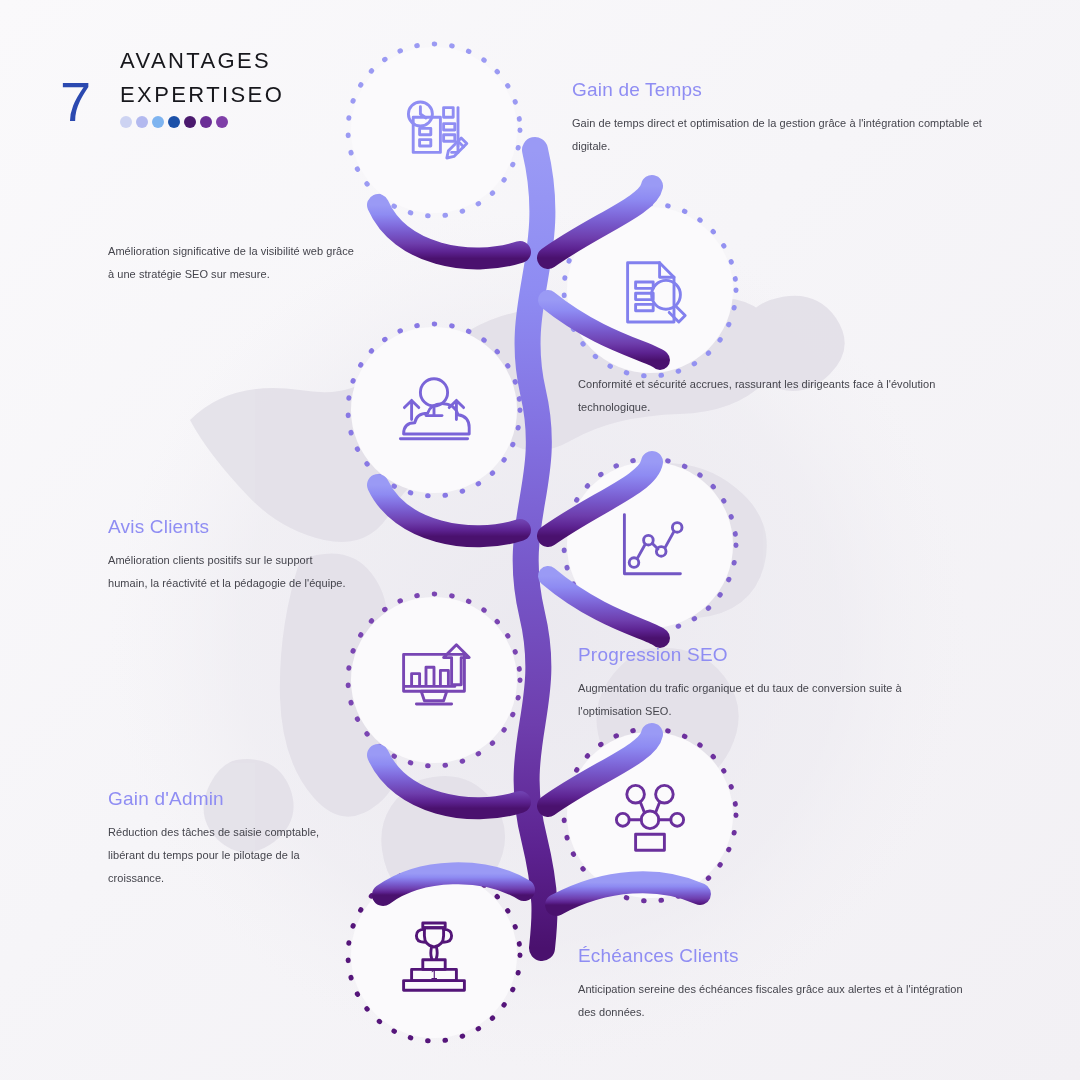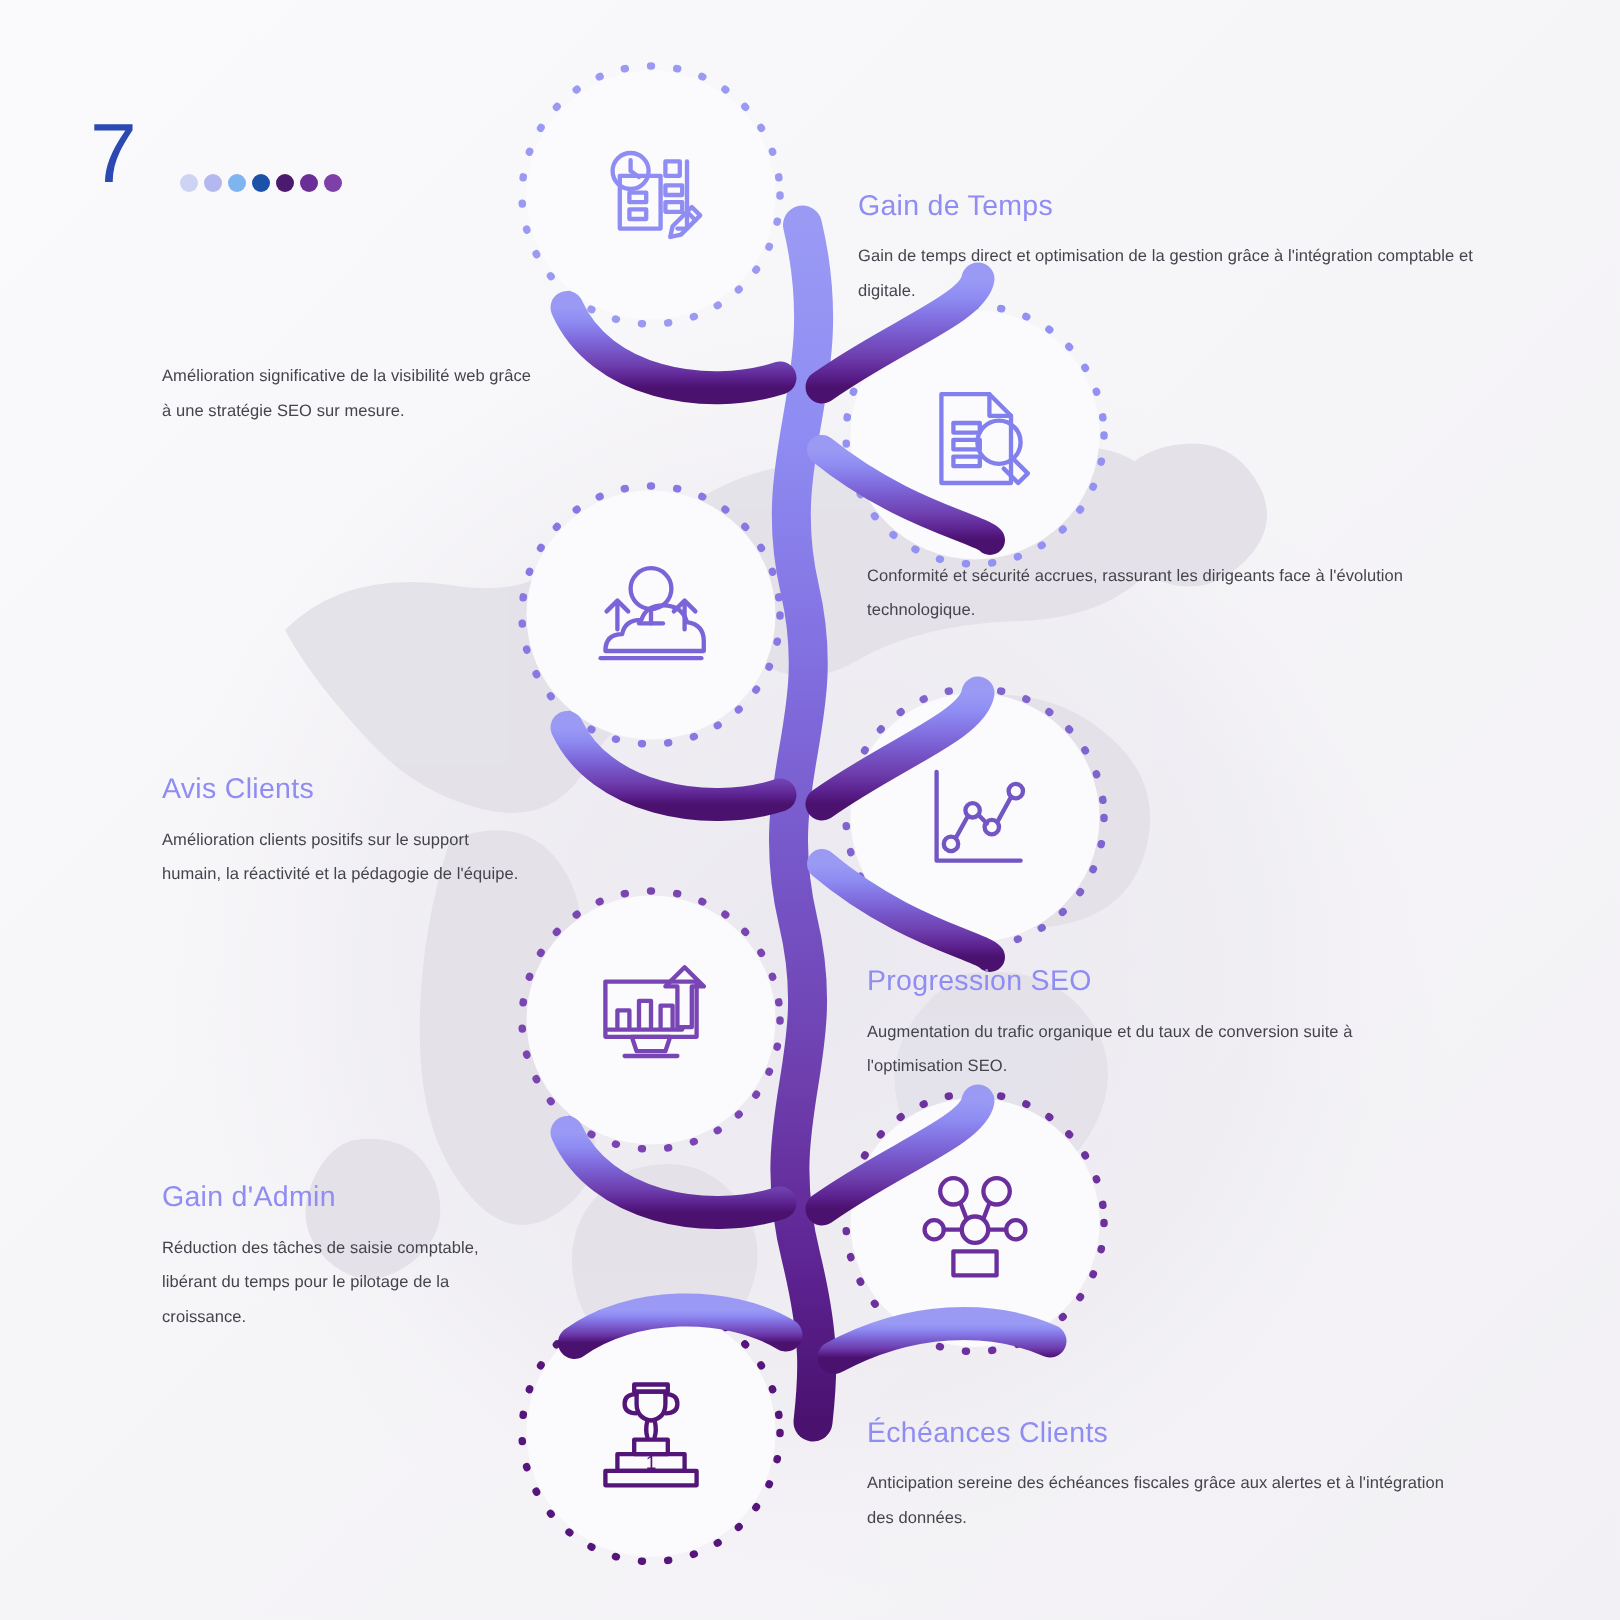--- a/index.html
+++ b/index.html
@@ -71,20 +71,22 @@
       <path d="M640 650 q56 -10 84 26 q26 34 6 74 q-22 44 -74 38 q-48 -6 -58 -54 q-10 -48 42 -84z"></path>
       <path d="M420 780 q46 -14 72 20 q24 32 4 70 q-22 42 -66 34 q-42 -8 -48 -54 q-6 -44 38 -70z"></path>
       <path d="M770 300 q44 -14 66 18 q20 30 -6 56 q-28 28 -64 10 q-34 -18 -24 -54 q6 -22 28 -30z"></path>
       <path d="M236 760 q40 -6 54 28 q12 32 -16 54 q-30 22 -56 -2 q-24 -24 -8 -56 q10 -20 26 -24z"></path>
     </g>
   </svg>
 
   <div id="header">
     <div id="big-number">7</div>
     <div id="title-block">
+      <div class="title-line">AVANTAGES</div>
+      <div class="title-line">EXPERTISEO</div>
     </div>
     <div id="dot-row">
         <span class="hdot" style="background: rgb(205, 211, 242);"></span>
         <span class="hdot" style="background: rgb(179, 185, 239);"></span>
         <span class="hdot" style="background: rgb(126, 180, 240);"></span>
         <span class="hdot" style="background: rgb(28, 81, 168);"></span>
         <span class="hdot" style="background: rgb(75, 26, 110);"></span>
         <span class="hdot" style="background: rgb(107, 46, 150);"></span>
         <span class="hdot" style="background: rgb(127, 63, 168);"></span>
       </div>
@@ -213,21 +215,21 @@
     <path d="M36 56 h28 v12 h-28 z"></path>
     <path d="M22 68 h56 v14 h-56 z"></path>
     <path d="M12 82 h76 v12 h-76 z"></path>
     <text x="50" y="80" font-size="16" text-anchor="middle" stroke="none" font-family="Liberation Sans, sans-serif" fill="#531578">1</text>
         </g>
       </g>
   </svg>
 
   <div id="cards">
       <div class="card right" style="left: 572px; top: 78px; width: 425px;">
-        <div class="card-title" style="color: rgb(143, 141, 243); margin-top: 48px;">Gain de Temps</div>
+        <div class="card-title" style="color: rgb(143, 141, 243);">Gain de Temps</div>
         <p class="card-body">Gain de temps direct et optimisation de la gestion grâce à l'intégration comptable et digitale.</p>
       </div>
       <div class="card left" style="left: 108px; top: 240px; width: 255px;">
         <p class="card-body">Amélioration significative de la visibilité web grâce à une stratégie SEO sur mesure.</p>
       </div>
       <div class="card right" style="left: 578px; top: 373px; width: 428px;">
         <p class="card-body">Conformité et sécurité accrues, rassurant les dirigeants face à l'évolution technologique.</p>
       </div>
       <div class="card left" style="left: 108px; top: 515px; width: 240px;">
         <div class="card-title" style="color: rgb(143, 141, 243);">Avis Clients</div>

